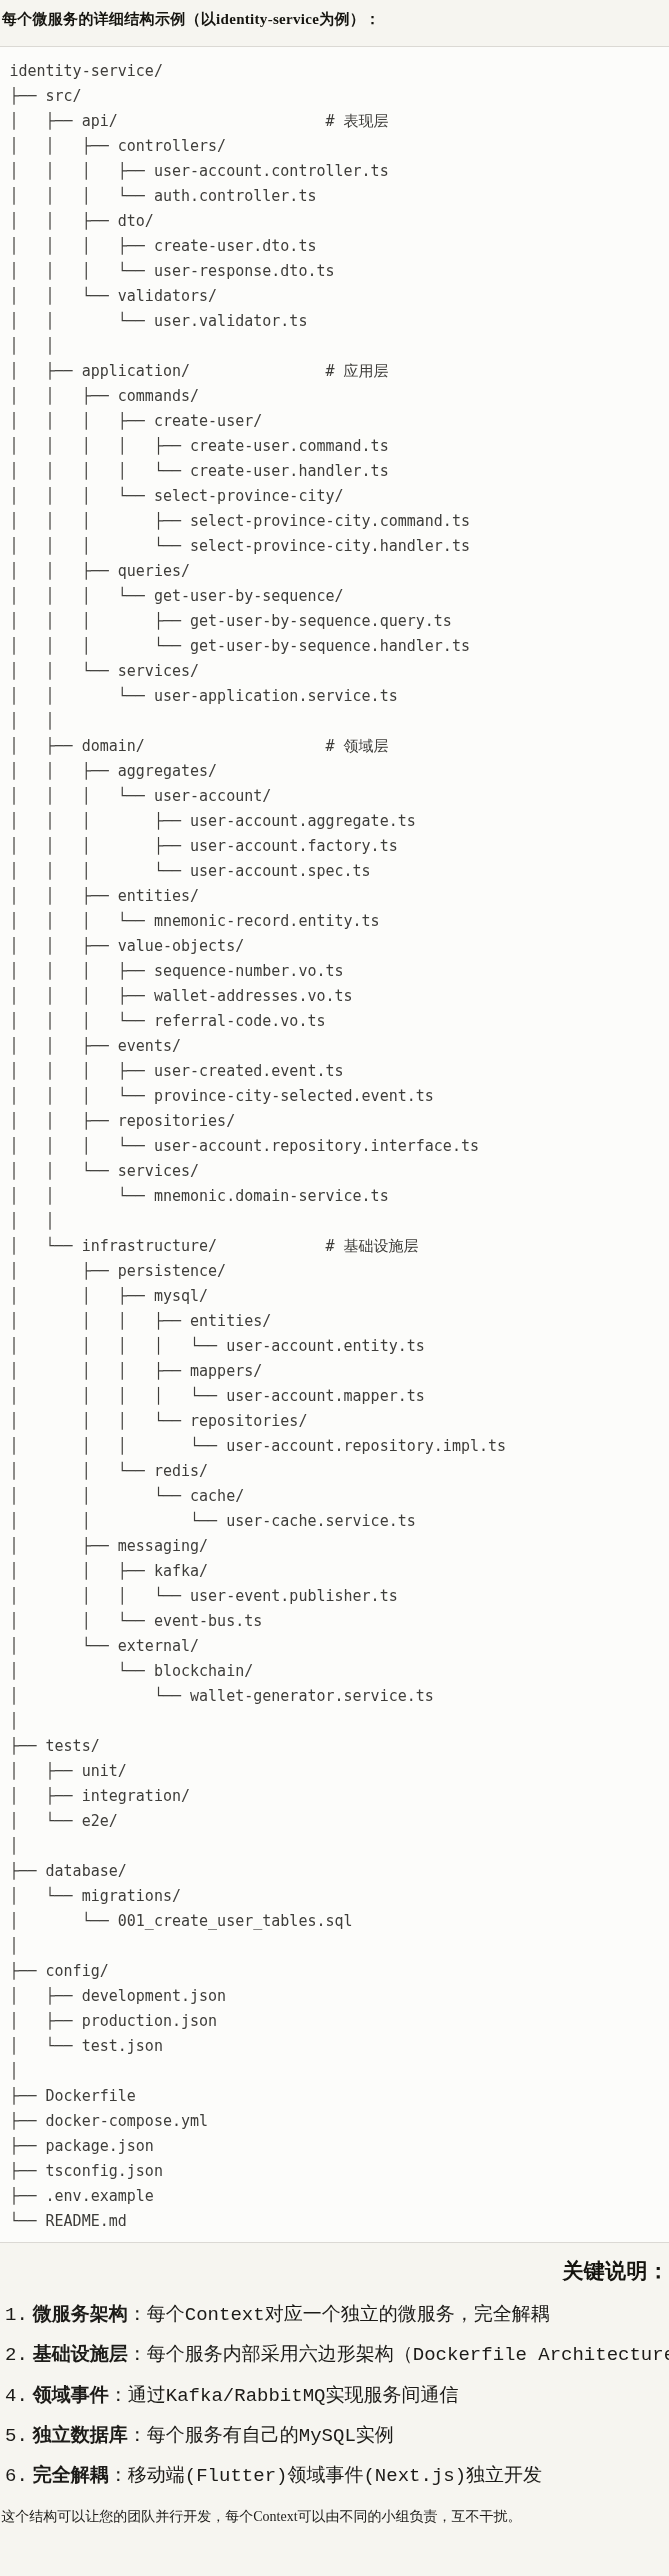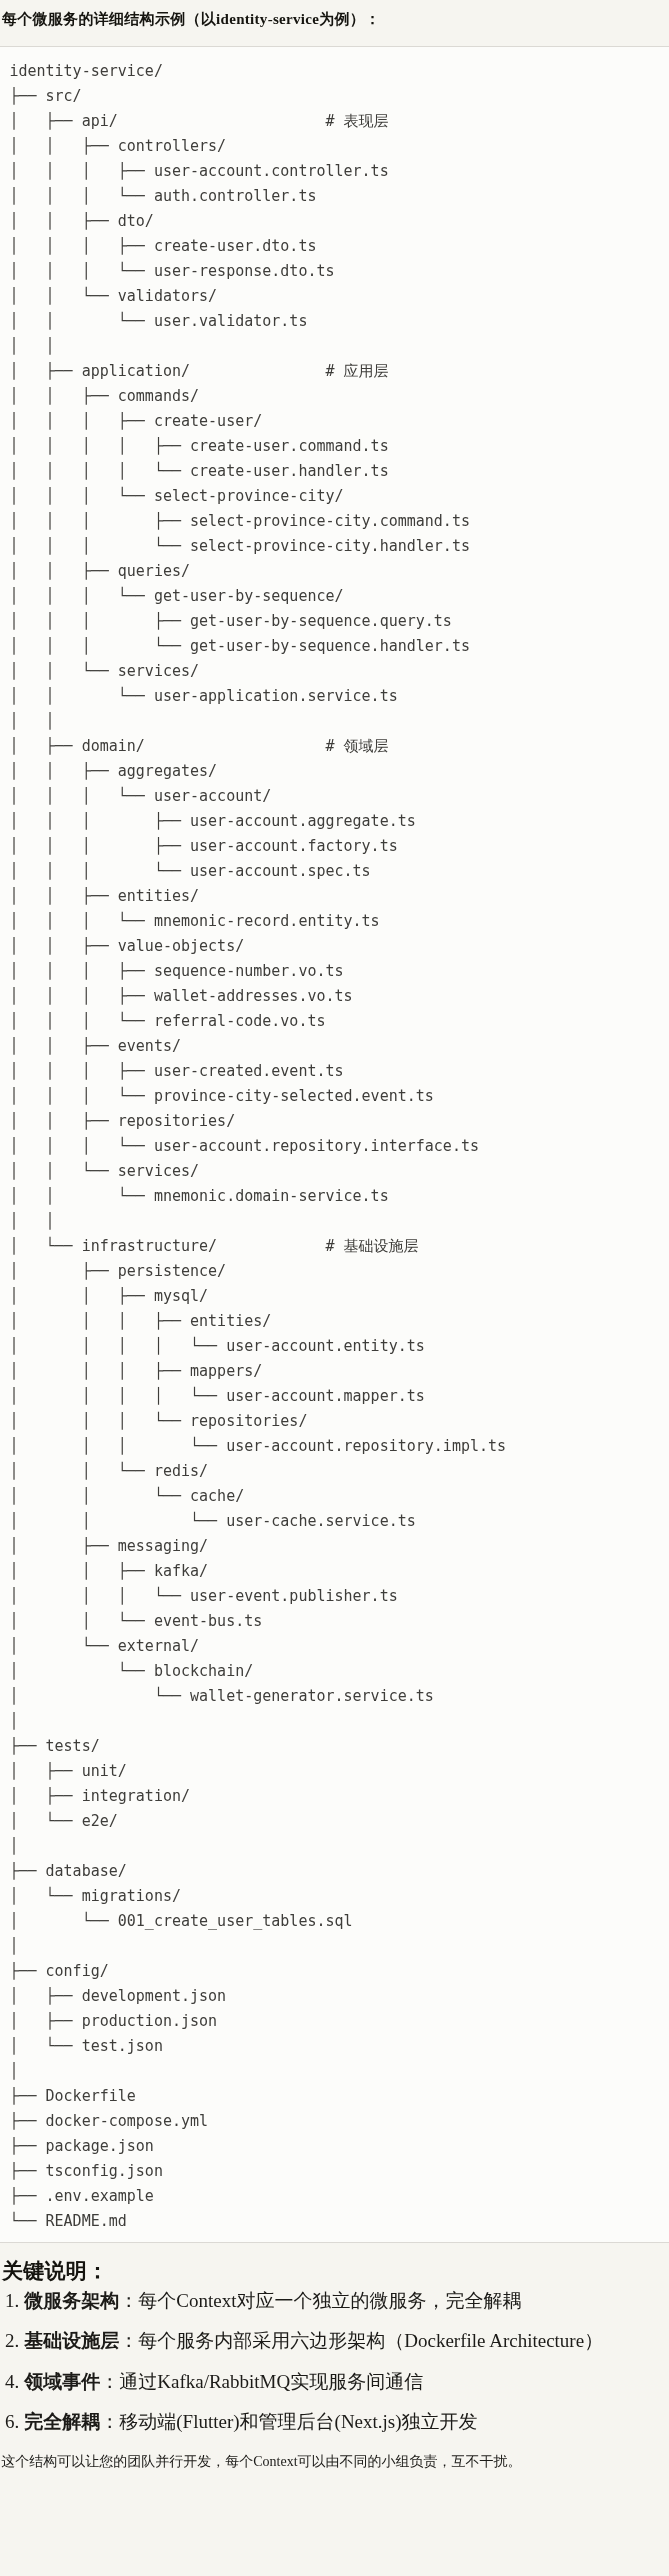--- a/index.html
+++ b/index.html
@@ -40,25 +40,27 @@
     white-space:pre;
   }
   .notes-section{
     padding:0 0 0 5px;
   }
   .notes-heading{
     margin:15.6px 0 0 -3.1px;
     font-size:21px;line-height:27.5px;font-weight:bold;
     color:var(--title-text);
     letter-spacing:0.3px;
+    text-align:right;
   }
   .notes-list{
     list-style:none;
-    margin:2px 0 0 0;
+    margin:16px 0 0 0;
     padding:0;
+    font-family:Liberation Mono, monospace;
   }
   .notes-list li{
     font-size:19px;line-height:26px;
     margin:0 0 14.4px 0;
     white-space:nowrap;
   }
   .note-number{
     display:inline-block;
     margin-right:5px;
   }
@@ -168,20 +170,21 @@
 └── README.md</pre>
   </div>
 
   <div class="notes-section">
     <h2 class="notes-heading">关键说明：</h2>
 
     <ol class="notes-list">
         <li><span class="note-number">1.</span><span class="note-term">微服务架构</span><span>：每个Context对应一个独立的微服务，完全解耦</span></li>
         <li><span class="note-number">2.</span><span class="note-term">基础设施层</span><span>：每个服务内部采用六边形架构（Dockerfile Architecture）</span></li>
         <li><span class="note-number">4.</span><span class="note-term">领域事件</span><span>：通过Kafka/RabbitMQ实现服务间通信</span></li>
-        <li><span class="note-number">6.</span><span class="note-term">完全解耦</span><span>：移动端(Flutter)和管理后台(Next.js)独立开发</span></li>
+        <li><span class="note-number">5.</span><span class="note-term">独立数据库</span><span>：每个服务有自己的MySQL实例</span></li>
+        <li><span class="note-number">6.</span><span class="note-term">完全解耦</span><span>：移动端(Flutter)领域事件(Next.js)独立开发</span></li>
       </ol>
 
     <p class="notes-footer">这个结构可以让您的团队并行开发，每个Context可以由不同的小组负责，互不干扰。</p>
   </div>
 
 </div>
 
 
 </body></html>

